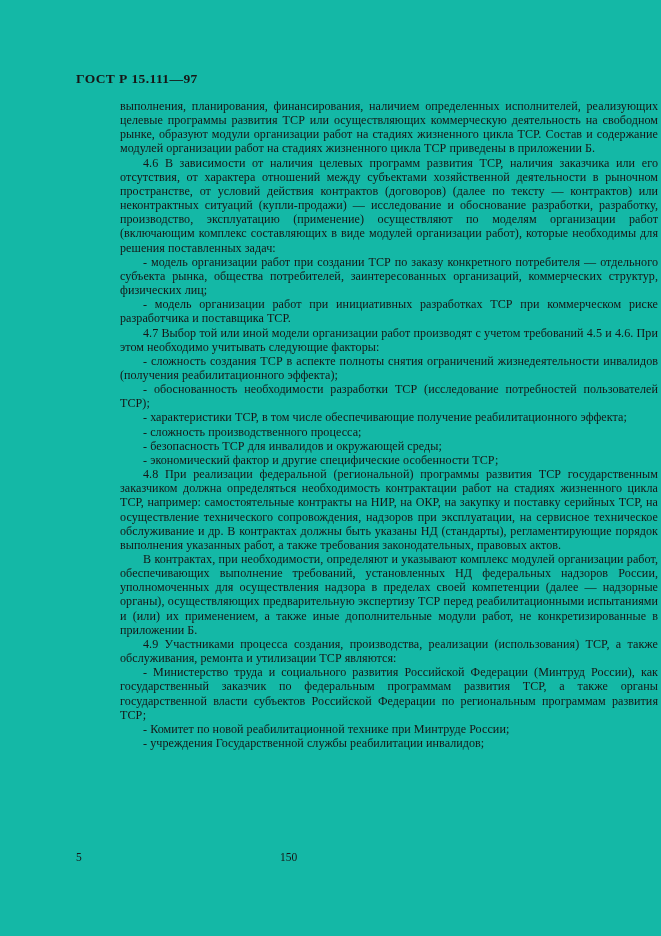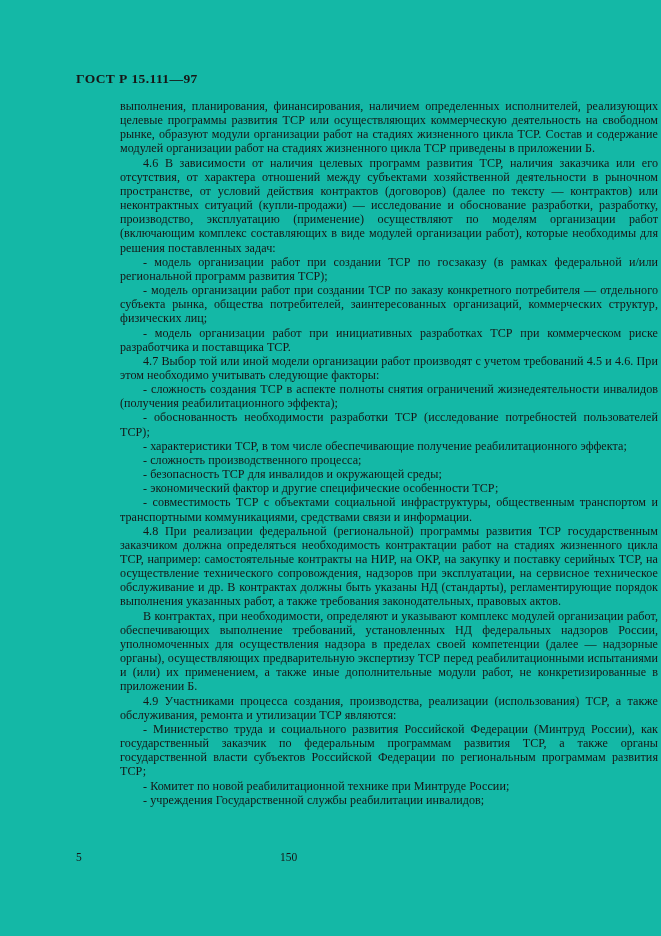--- a/index.html
+++ b/index.html
@@ -67,31 +67,29 @@
 </style>
 </head>
 <body>
 
 <div class="page">
   <div class="doc-header">ГОСТ Р 15.111—97</div>
 
   <div class="doc-body" id="doc-body">
       <p class="para">выполнения, планирования, финансирования, наличием определенных исполнителей, реализующих целевые программы развития ТСР или осуществляющих коммерческую деятельность на свободном рынке, образуют модули организации работ на стадиях жизненного цикла ТСР. Состав и содержание модулей организации работ на стадиях жизненного цикла ТСР приведены в приложении Б.</p>
       <p class="para ind">4.6 В зависимости от наличия целевых программ развития ТСР, наличия заказчика или его отсутствия, от характера отношений между субъектами хозяйственной деятельности в рыночном пространстве, от условий действия контрактов (договоров) (далее по тексту — контрактов) или неконтрактных ситуаций (купли-продажи) — исследование и обоснование разработки, разработку, производство, эксплуатацию (применение) осуществляют по моделям организации работ (включающим комплекс составляющих в виде модулей организации работ), которые необходимы для решения поставленных задач:</p>
-      <p class="para ind">- модель организации работ при создании ТСР по госзаказу (в рамках федеральной и/или региональной программ развития ТСР);</p>
       <p class="para ind">- модель организации работ при создании ТСР по заказу конкретного потребителя — отдельного субъекта рынка, общества потребителей, заинтересованных организаций, коммерческих структур, физических лиц;</p>
       <p class="para ind">- модель организации работ при инициативных разработках ТСР при коммерческом риске разработчика и поставщика ТСР.</p>
       <p class="para ind">4.7 Выбор той или иной модели организации работ производят с учетом требований 4.5 и 4.6. При этом необходимо учитывать следующие факторы:</p>
       <p class="para ind">- сложность создания ТСР в аспекте полноты снятия ограничений жизнедеятельности инвалидов (получения реабилитационного эффекта);</p>
       <p class="para ind">- обоснованность необходимости разработки ТСР (исследование потребностей пользователей ТСР);</p>
       <p class="para ind">- характеристики ТСР, в том числе обеспечивающие получение реабилитационного эффекта;</p>
       <p class="para ind">- сложность производственного процесса;</p>
       <p class="para ind">- безопасность ТСР для инвалидов и окружающей среды;</p>
       <p class="para ind">- экономический фактор и другие специфические особенности ТСР;</p>
-      <p class="para ind">- совместимость ТСР с объектами социальной инфраструктуры, общественным транспортом и транспортными коммуникациями, средствами связи и информации.</p>
       <p class="para ind">4.8 При реализации федеральной (региональной) программы развития ТСР государственным заказчиком должна определяться необходимость контрактации работ на стадиях жизненного цикла ТСР, например: самостоятельные контракты на НИР, на ОКР, на закупку и поставку серийных ТСР, на осуществление технического сопровождения, надзоров при эксплуатации, на сервисное техническое обслуживание и др. В контрактах должны быть указаны НД (стандарты), регламентирующие порядок выполнения указанных работ, а также требования законодательных, правовых актов.</p>
       <p class="para ind">В контрактах, при необходимости, определяют и указывают комплекс модулей организации работ, обеспечивающих выполнение требований, установленных НД федеральных надзоров России, уполномоченных для осуществления надзора в пределах своей компетенции (далее — надзорные органы), осуществляющих предварительную экспертизу ТСР перед реабилитационными испытаниями и (или) их применением, а также иные дополнительные модули работ, не конкретизированные в приложении Б.</p>
       <p class="para ind">4.9 Участниками процесса создания, производства, реализации (использования) ТСР, а также обслуживания, ремонта и утилизации ТСР являются:</p>
       <p class="para ind">- Министерство труда и социального развития Российской Федерации (Минтруд России), как государственный заказчик по федеральным программам развития ТСР, а также органы государственной власти субъектов Российской Федерации по региональным программам развития ТСР;</p>
       <p class="para ind">- Комитет по новой реабилитационной технике при Минтруде России;</p>
       <p class="para ind">- учреждения Государственной службы реабилитации инвалидов;</p>
     </div>
 
   <div class="doc-footer">
     <span class="footer-page-num">5</span>

